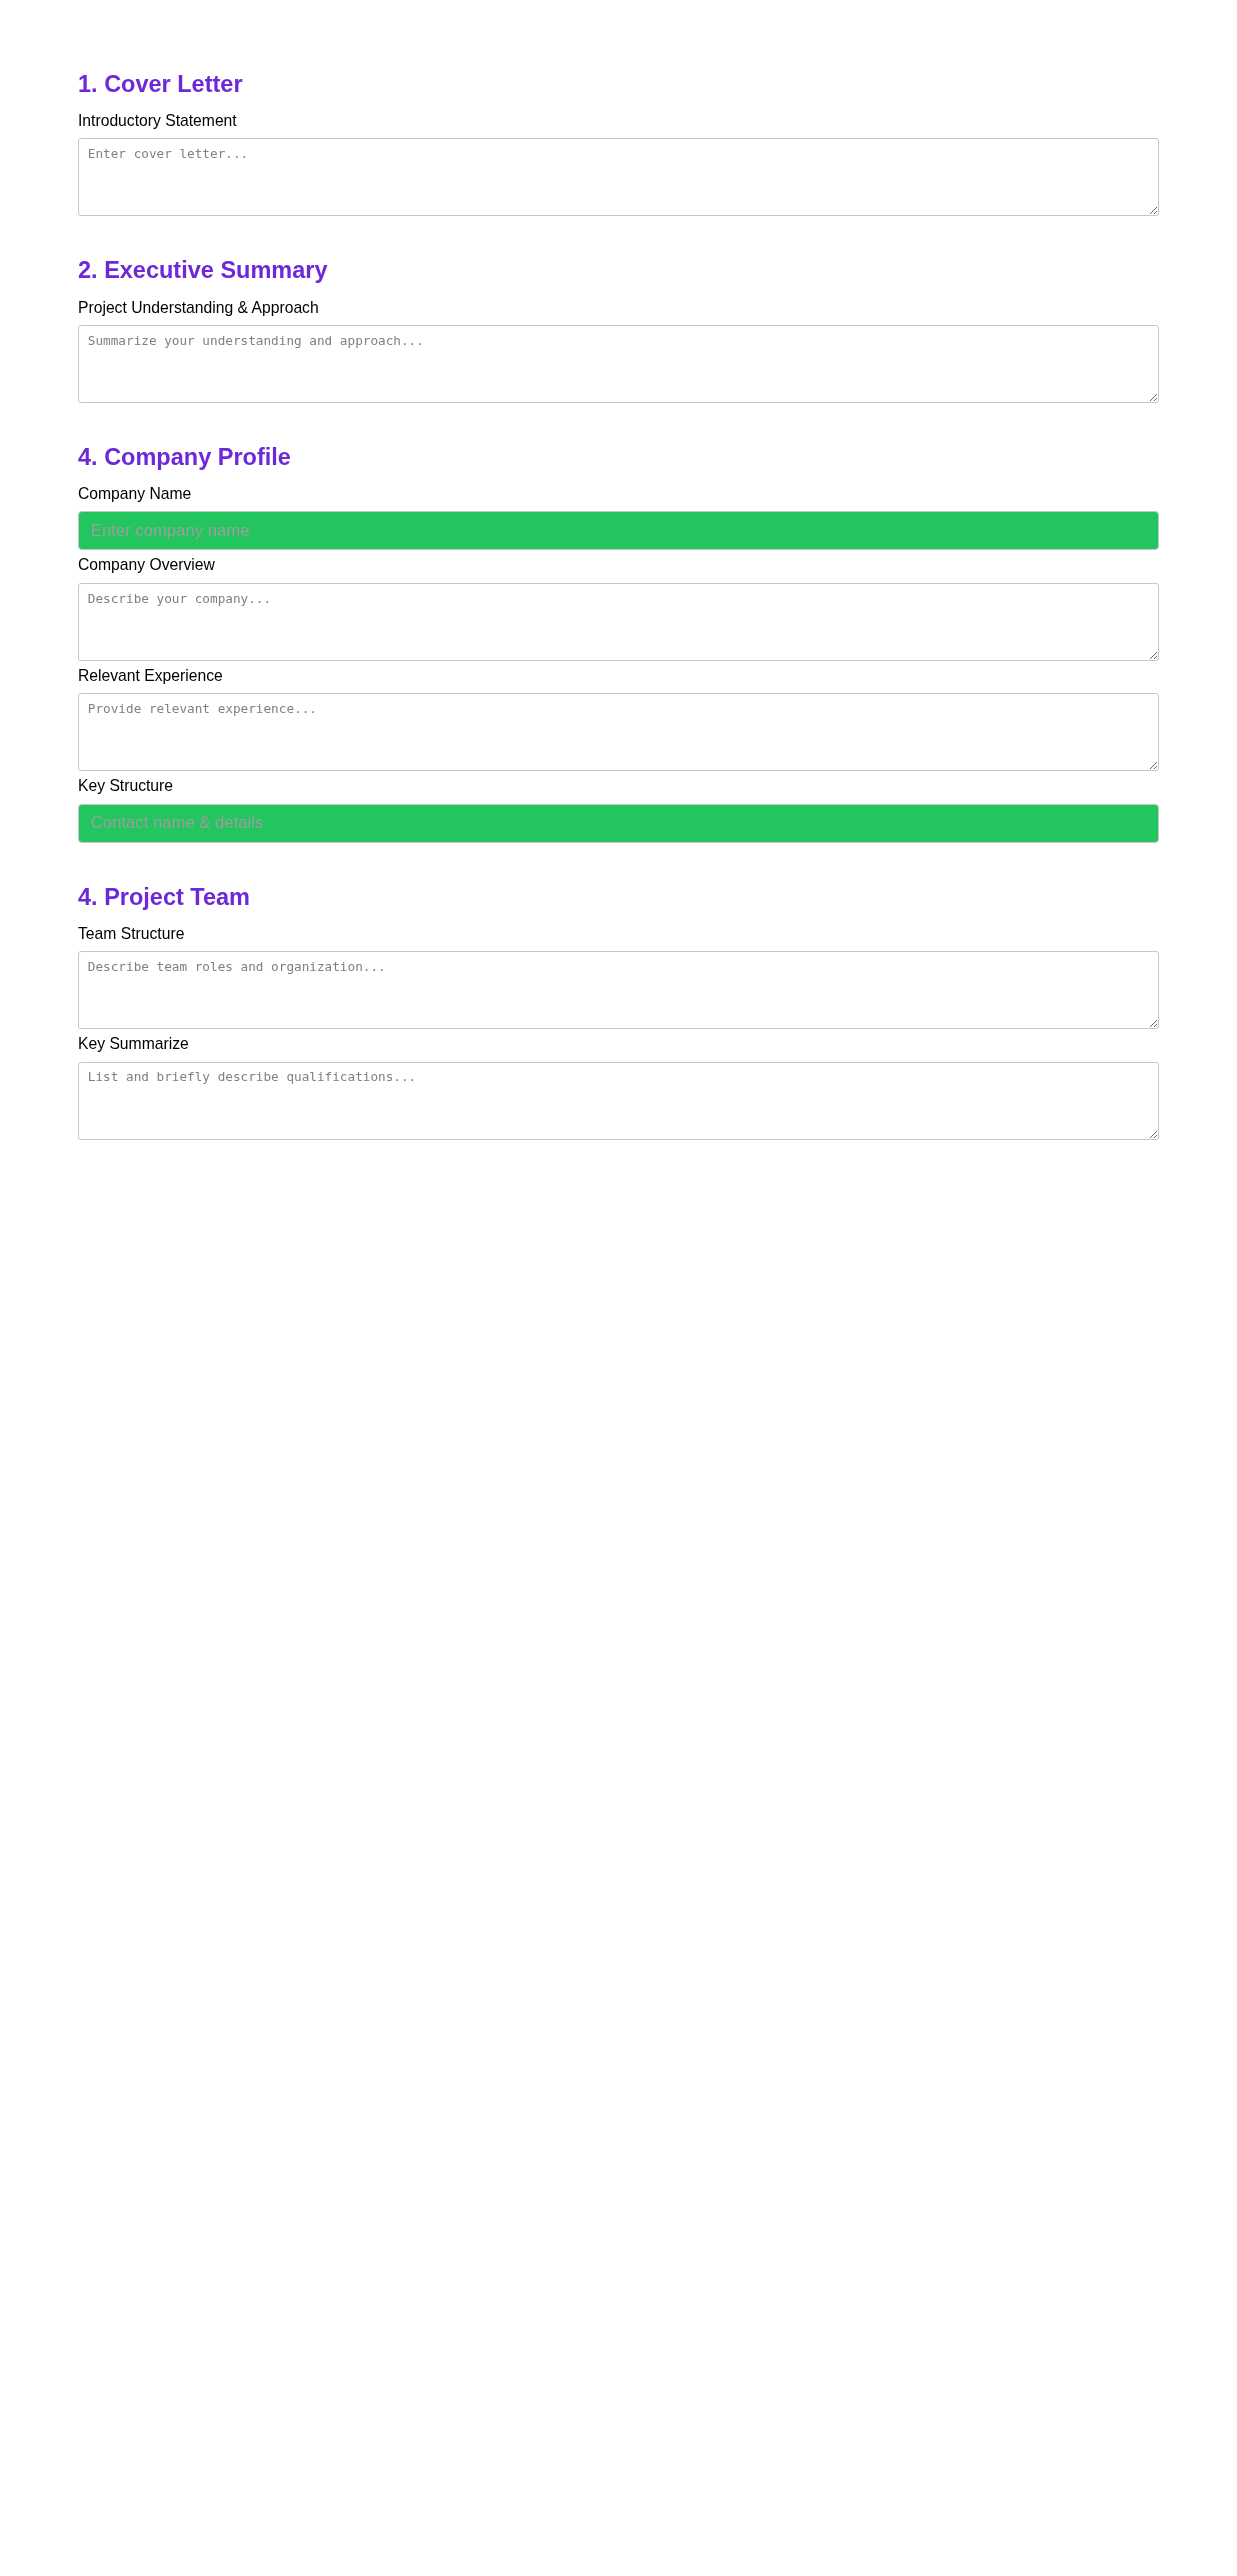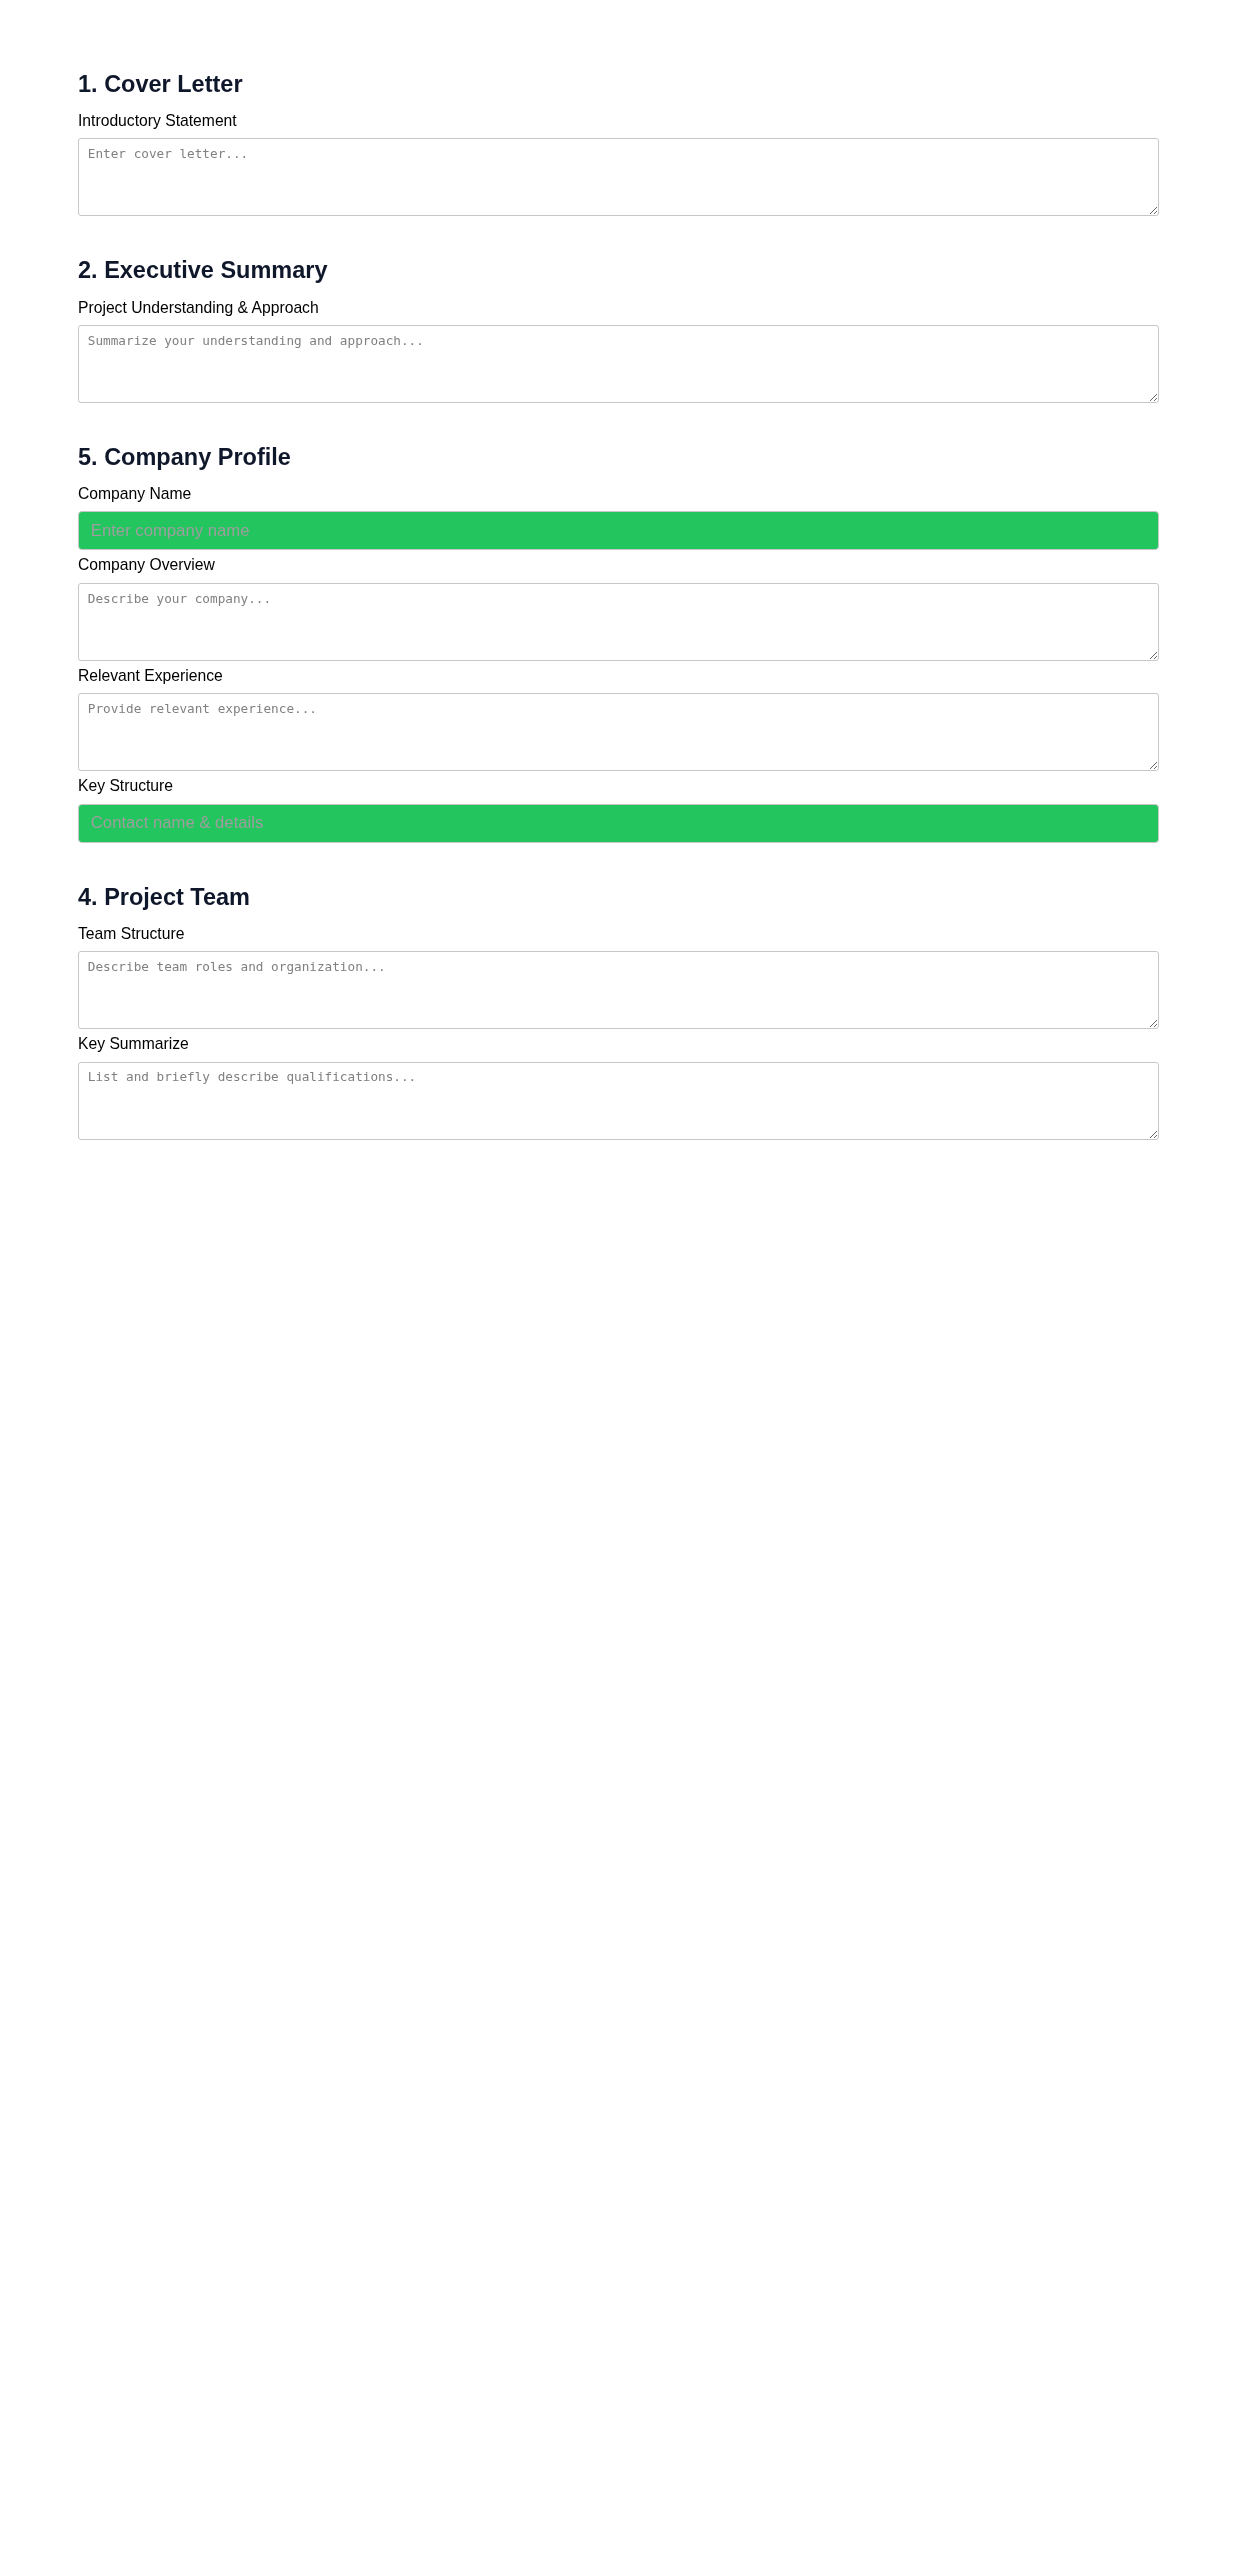--- a/index.html
+++ b/index.html
@@ -17,21 +17,21 @@
     box-sizing: border-box;
   }
   section.form-section {
     margin-bottom: 41px;
   }
   h2.section-title {
     font-size: 23.5px;
     line-height: 27.4px;
     font-weight: bold;
     margin: 0 0 13.7px 0;
-    color: #0f172a;
+    color: #6d28d9;
   }
   .field {
     margin-bottom: 6px;
   }
   .field label {
     display: block;
     font-size: 15.7px;
     line-height: 18.6px;
     margin-bottom: 7.8px;
     color: #000000;
@@ -90,21 +90,21 @@
 
   <section class="form-section">
     <h2 class="section-title">2. Executive Summary</h2>
     <div class="field">
       <label>Project Understanding &amp; Approach</label>
       <textarea placeholder="Summarize your understanding and approach..." style=""></textarea>
     </div>
   </section>
 
   <section class="form-section">
-    <h2 class="section-title">5. Company Profile</h2>
+    <h2 class="section-title">4. Company Profile</h2>
     <div class="field">
       <label>Company Name</label>
       <input type="text" placeholder="Enter company name" style="">
     </div>
     <div class="field">
       <label>Company Overview</label>
       <textarea placeholder="Describe your company..." style=""></textarea>
     </div>
     <div class="field">
       <label>Relevant Experience</label>

